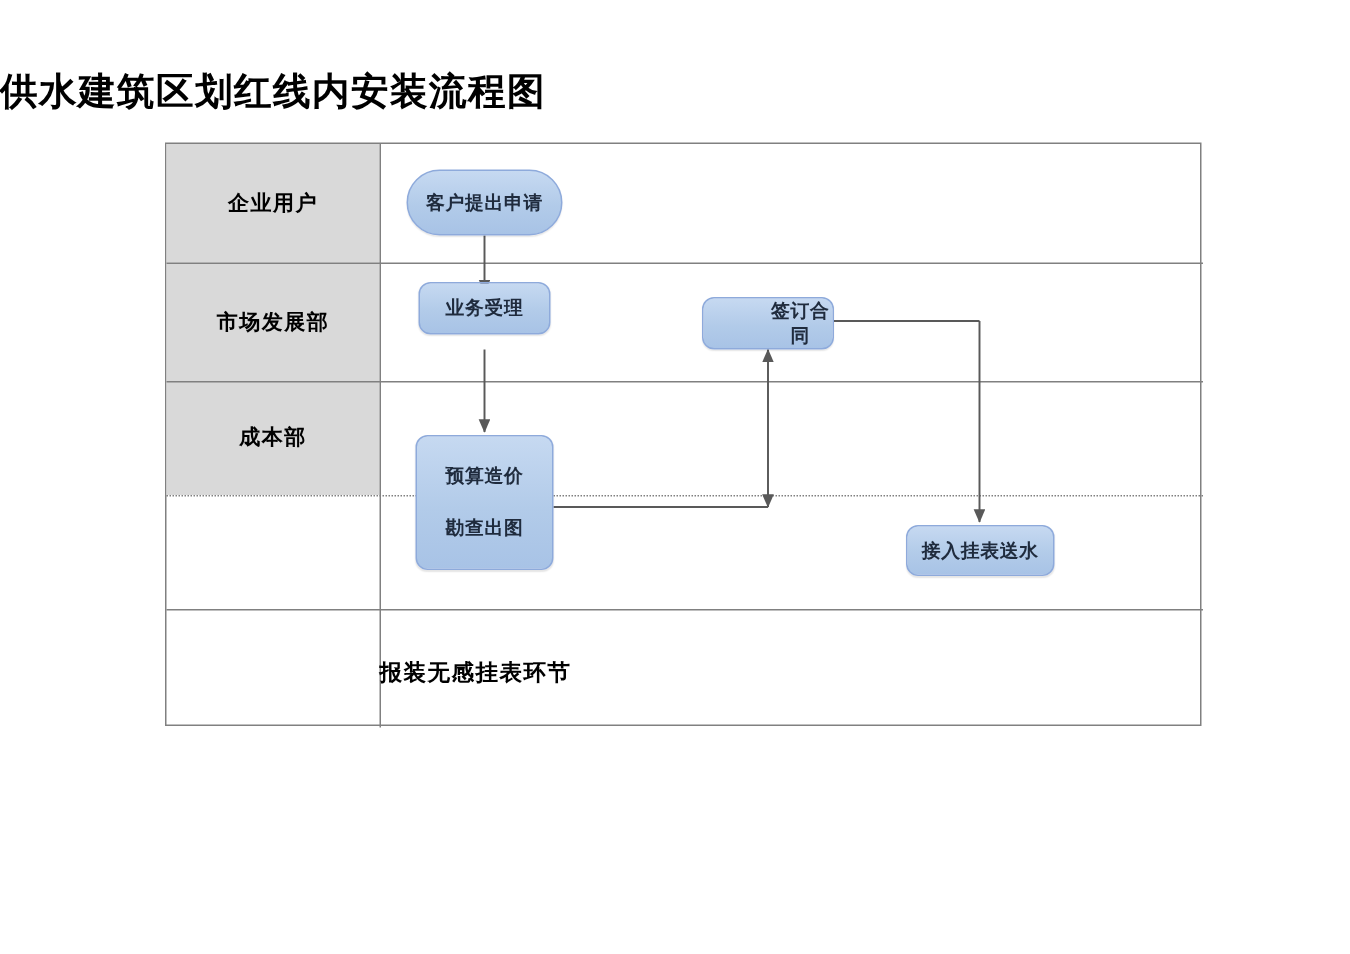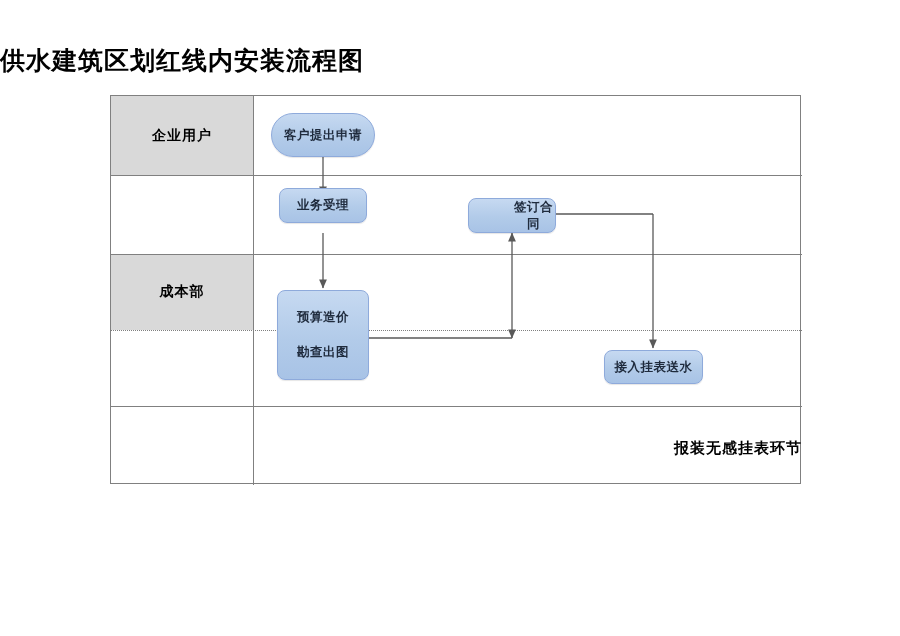--- a/index.html
+++ b/index.html
@@ -70,21 +70,21 @@
     justify-content: center;
     font-size: 14px;
     font-weight: bold;
     color: #000000;
     letter-spacing: 1px;
   }
   .footer-text {
     position: absolute;
     left: 142px;
     width: 549px;
-    text-align: right;
+    text-align: left;
     font-size: 15px;
     font-weight: bold;
     color: #000000;
     letter-spacing: 1px;
   }
   
   .node {
     position: absolute;
     box-sizing: border-box;
     border: 1px solid #8eaadb;
@@ -124,20 +124,23 @@
 <body>
 
 <div id="canvas">
 
   <div class="title">供水建筑区划红线内安装流程图</div>
 
   <div class="grid">
 
     <div class="label-cell" style="top:0px; height:79px;">
       <span>企业用户</span>
+    </div>
+    <div class="label-cell" style="top:79px; height:79px;">
+      <span>市场发展部</span>
     </div>
     <div class="label-cell" style="top:158px; height:76px;align-items:center;">
       <span>成本部</span>
     </div>
 
     <div class="row-line" style="top:79px;"></div>
     <div class="row-line" style="top:158px;"></div>
     <div class="row-line dotted" style="top:234px;"></div>
     <div class="row-line" style="top:310px;"></div>
 

